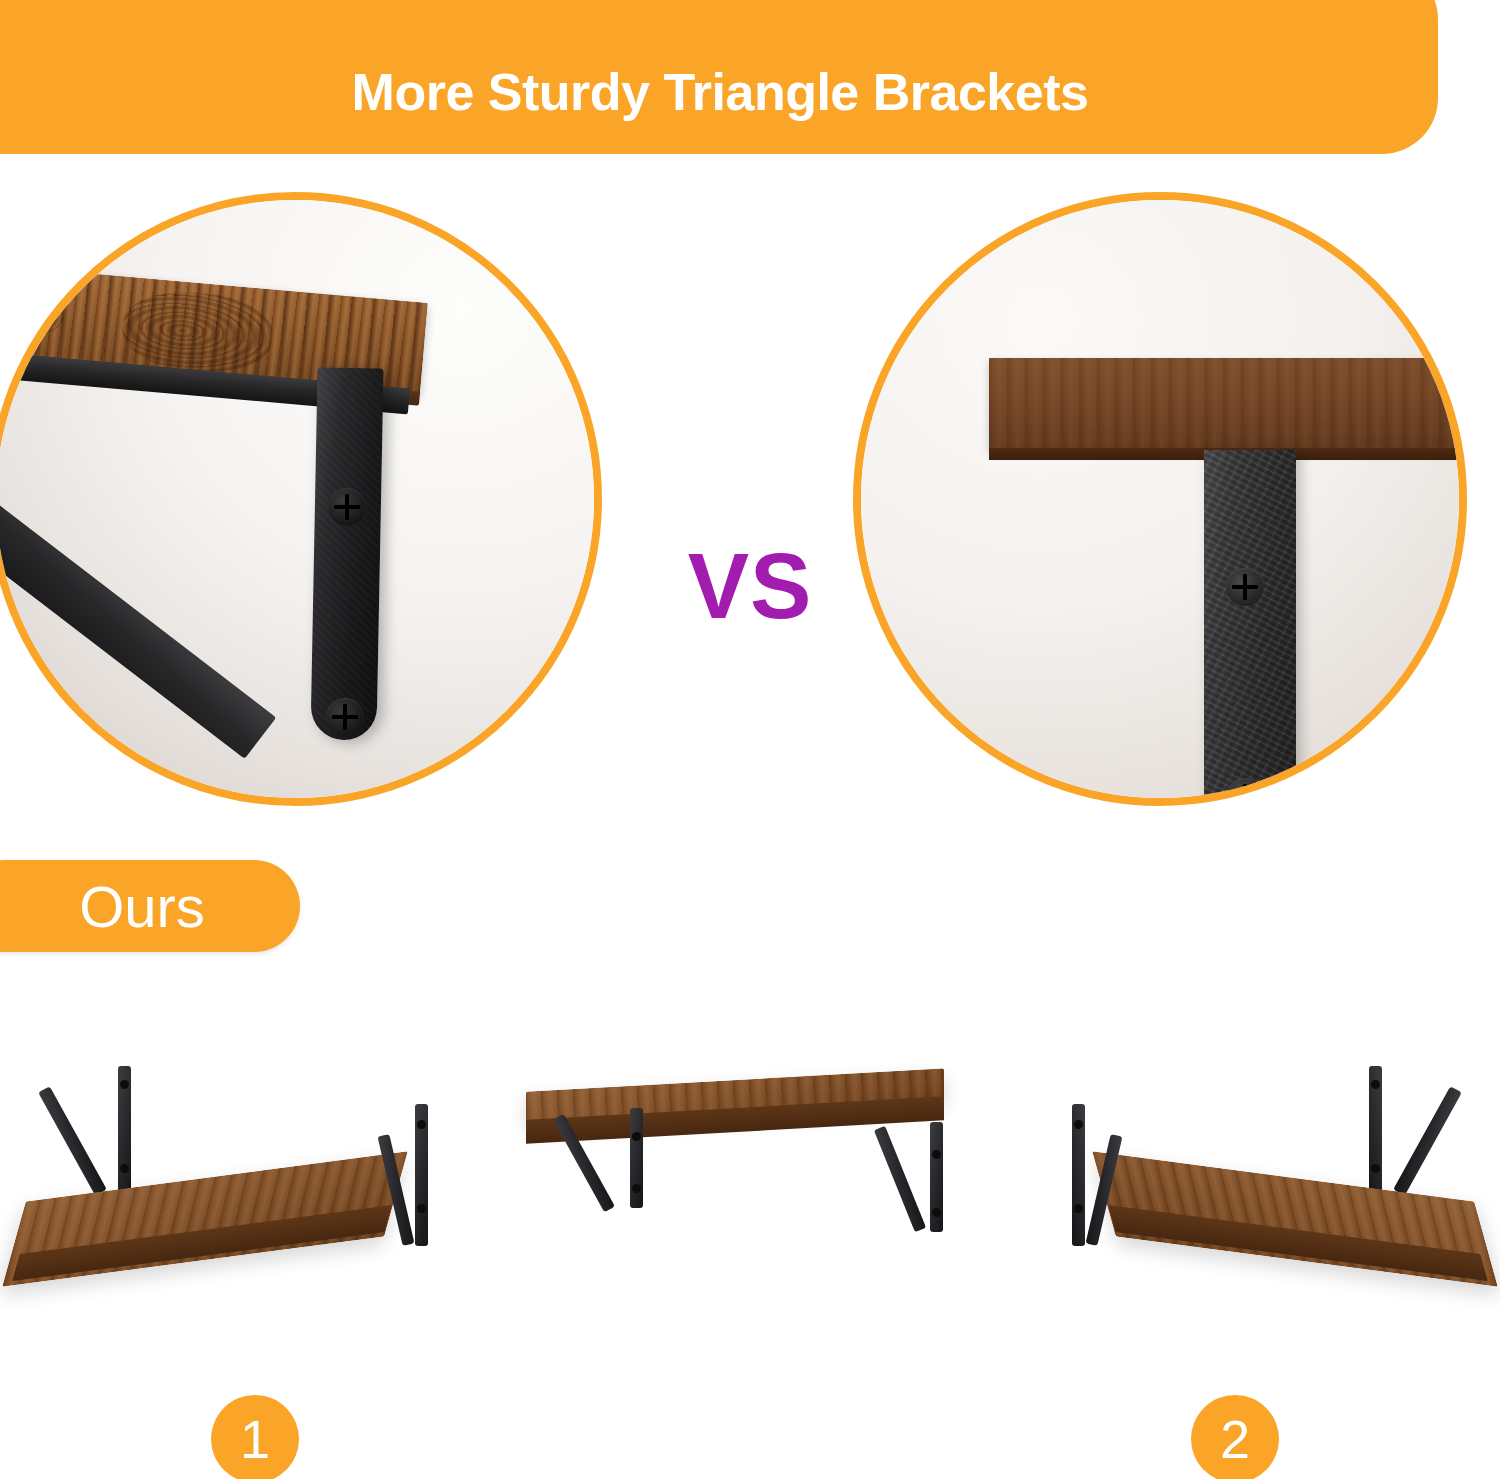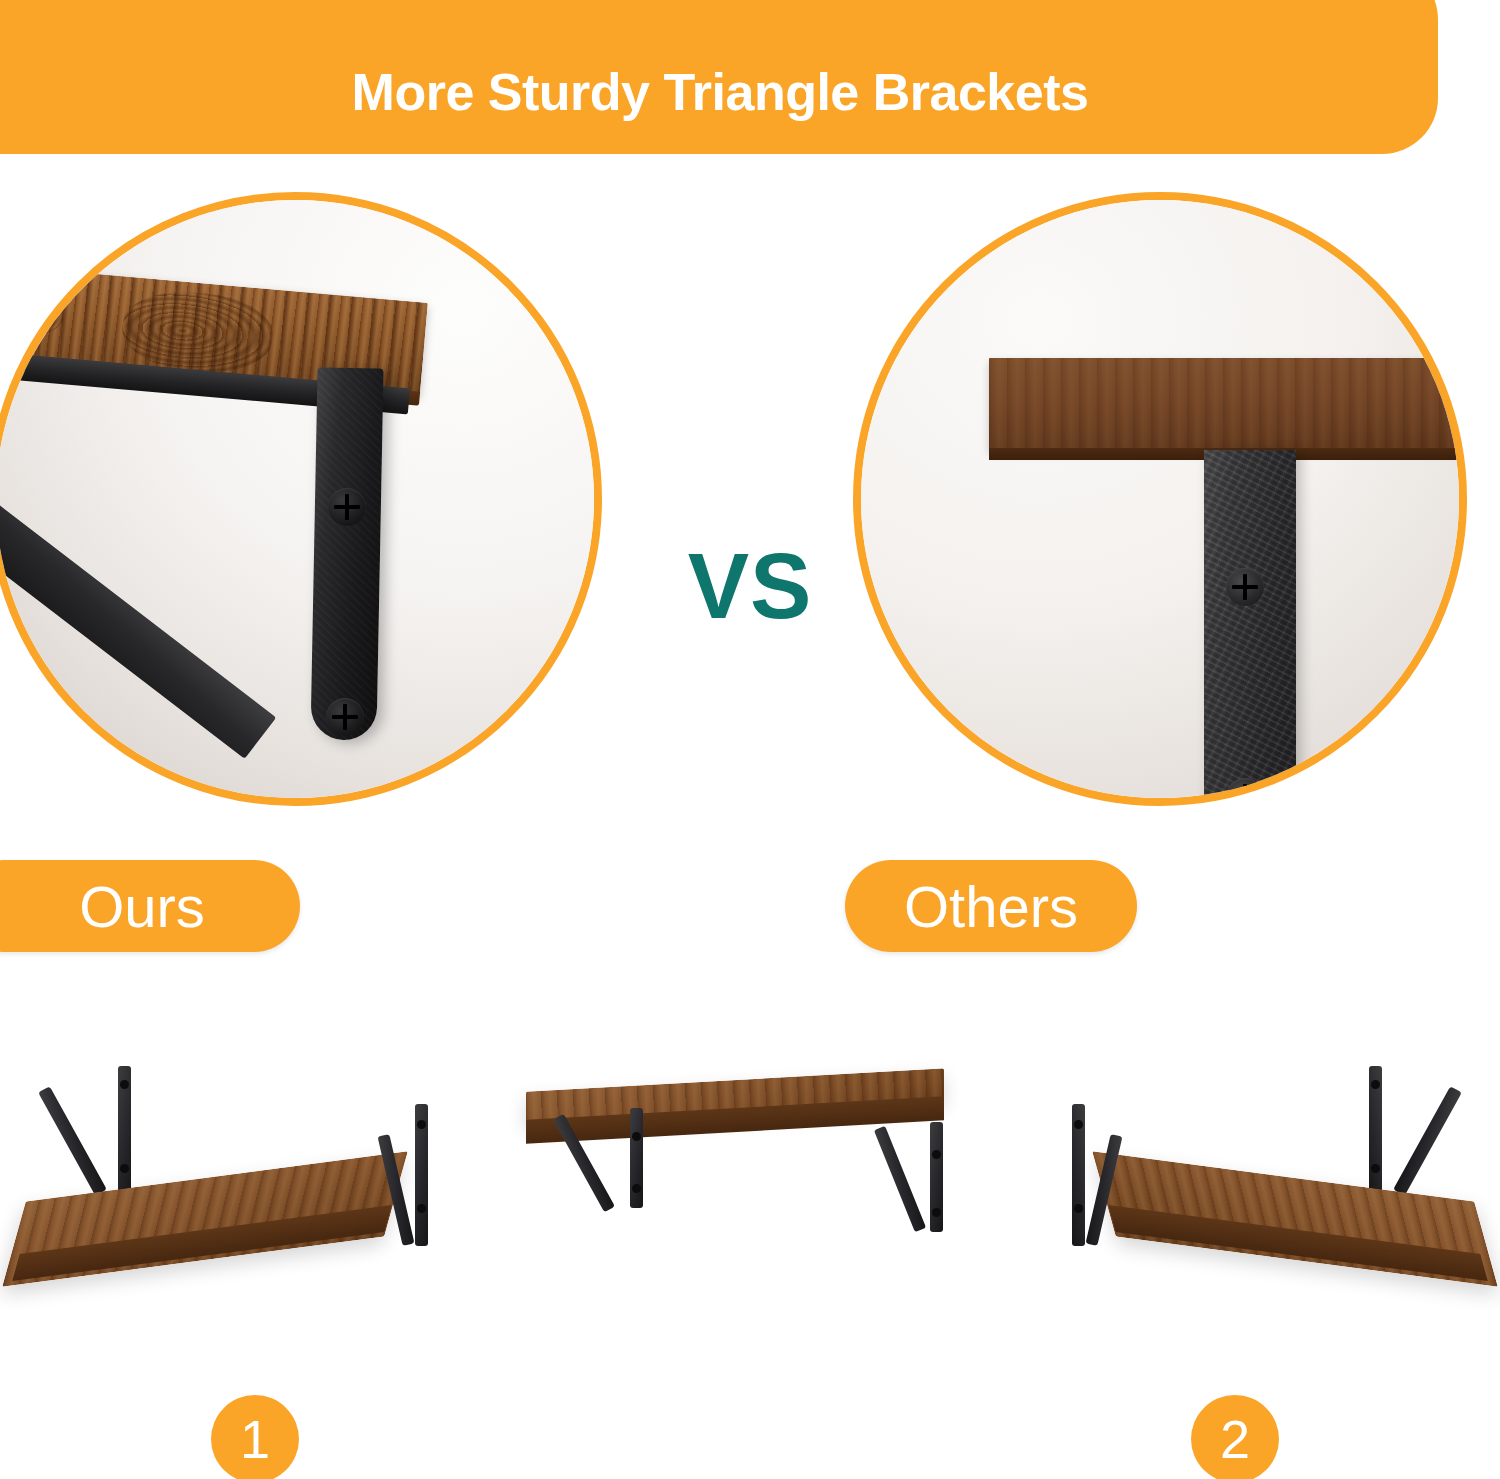--- a/index.html
+++ b/index.html
@@ -249,21 +249,21 @@
   .screw-r1 { left: 365px; top: 368px; }
   .screw-r2 { left: 365px; top: 578px; }
 
   
   .vs-mark {
     position: absolute;
     left: 640px;
     top: 390px;
     width: 220px;
     text-align: center;
-    color: #0f766e;
+    color: #a21caf;
     font-size: 92px;
     font-weight: bold;
     letter-spacing: 1px;
     line-height: 1;
   }
 
   
   .pill {
     position: absolute;
     background: #FAA528;
@@ -421,21 +421,20 @@
 
       <div class="wood-board-right"></div>
       <div class="bracket-right-vert"></div>
       <div class="screw screw-r screw-r1"></div>
       <div class="screw screw-r screw-r2"></div>
     </div>
 
     <div class="vs-mark">VS</div>
 
     <div class="pill pill-ours">Ours</div>
-    <div class="pill pill-others">Others</div>
   </div>
 
   <div class="products">
 
     <div class="product product-1">
       <div class="brk p1-brk-a-vert">
         <div class="brk-hole" style="left:2px; top:14px;"></div>
         <div class="brk-hole" style="left:2px; top:98px;"></div>
       </div>
       <div class="brk p1-brk-a-diag"></div>

